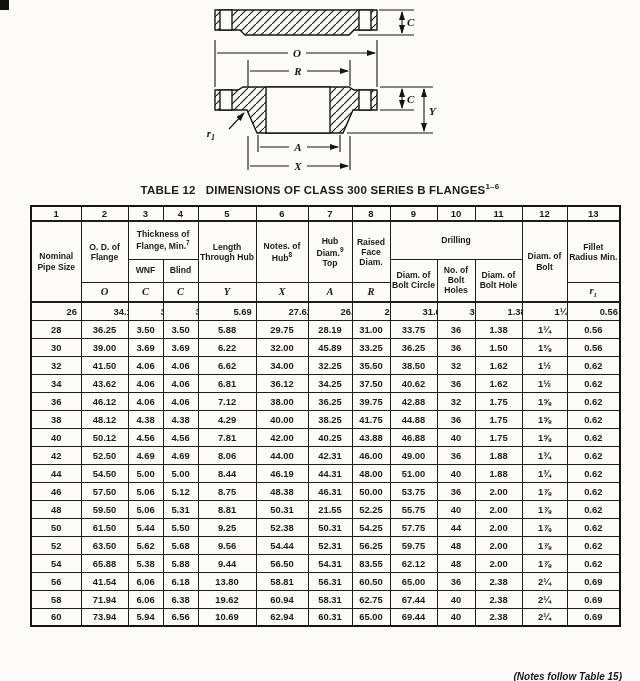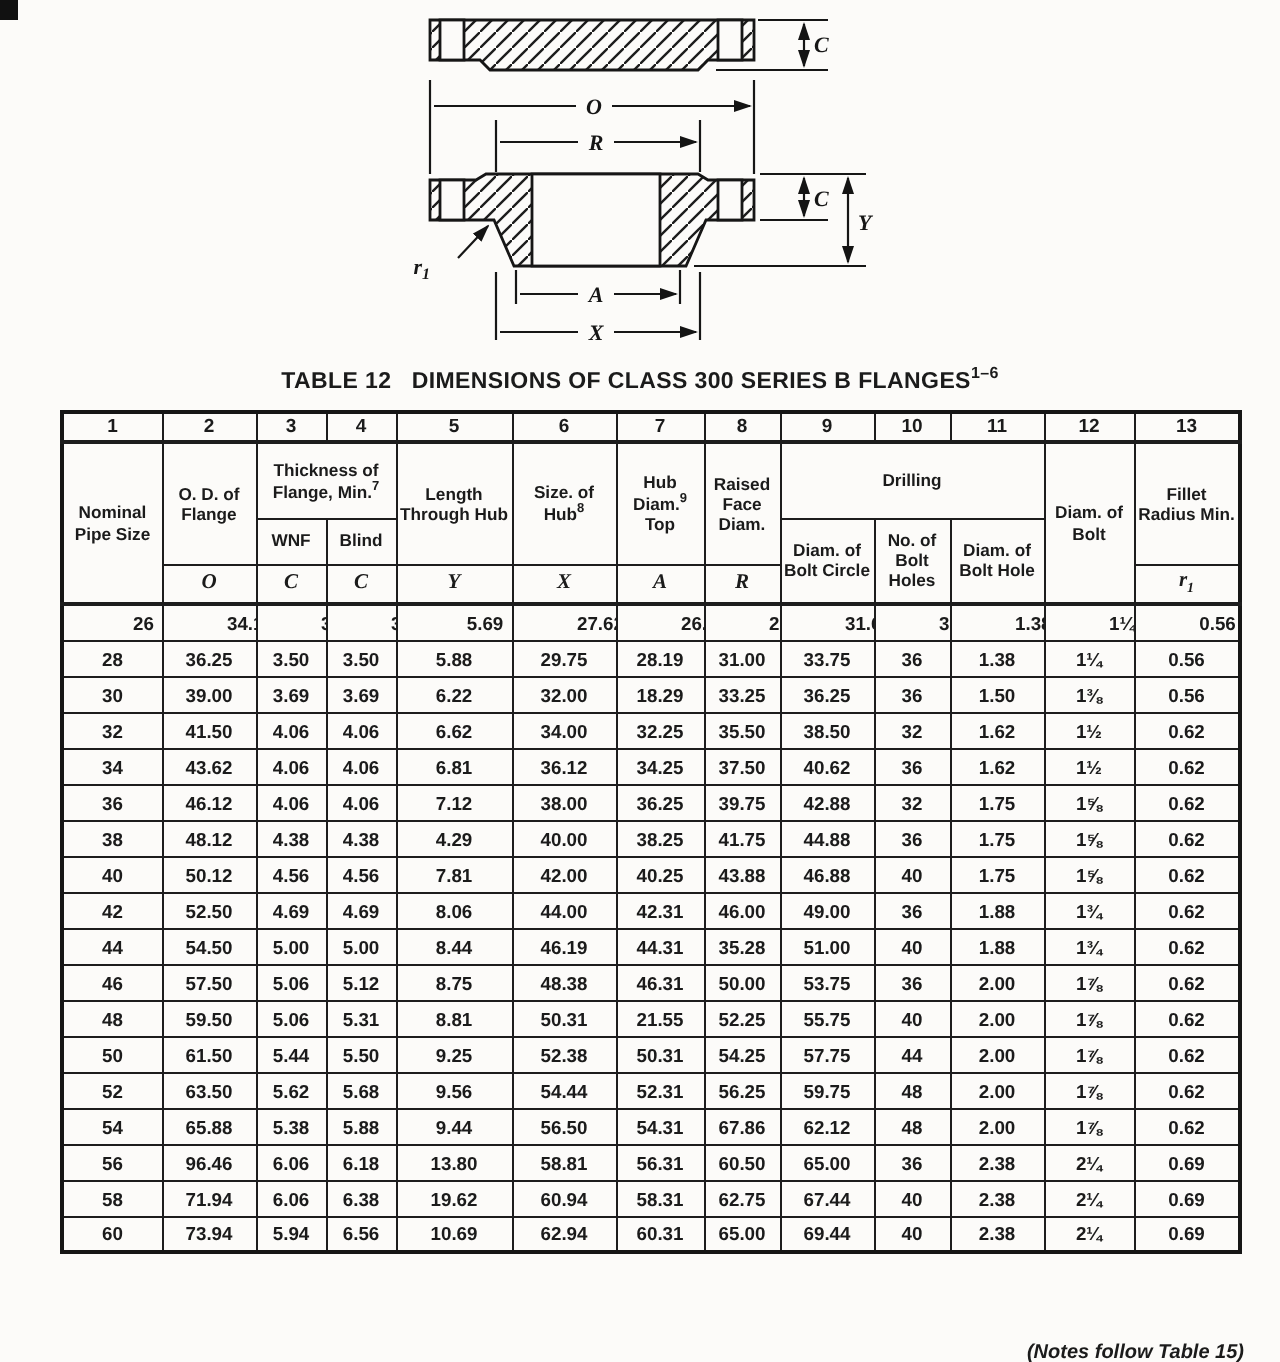--- a/index.html
+++ b/index.html
@@ -139,21 +139,21 @@
         <th>10</th>
         <th>11</th>
         <th>12</th>
         <th>13</th>
       </tr>
     <tr class="hrow1">
       <th rowspan="3" class="hc"><span>Nominal Pipe Size</span></th>
       <th rowspan="2" class="hc"><span>O. D. of Flange</span></th>
       <th colspan="2" class="hc"><span>Thickness of Flange, Min.</span><sup>7</sup></th>
       <th rowspan="2" class="hc"><span>Length Through Hub</span></th>
-      <th rowspan="2" class="hc"><span>Size. of Hub</span><sup>8</sup></th>
+      <th rowspan="2" class="hc"><span>Notes. of Hub</span><sup>8</sup></th>
       <th rowspan="2" class="hc"><span>Hub Diam.</span><sup>9</sup> <span>Top</span></th>
       <th rowspan="2" class="hc"><span>Raised Face Diam.</span></th>
       <th colspan="3" class="hc"><span>Drilling</span></th>
       <th rowspan="3" class="hc"><span>Diam. of Bolt</span></th>
       <th rowspan="2" class="hc"><span>Fillet Radius Min.</span></th>
     </tr>
     <tr class="hrow2">
       <th class="hc"><span>WNF</span></th>
       <th class="hc"><span>Blind</span></th>
       <th rowspan="2" class="hc"><span>Diam. of Bolt Circle</span></th>
@@ -202,21 +202,21 @@
         <td>1¼</td>
         <td>0.56</td>
       </tr>
       <tr>
         <td>30</td>
         <td>39.00</td>
         <td>3.69</td>
         <td>3.69</td>
         <td>6.22</td>
         <td>32.00</td>
-        <td>18.29</td>
+        <td>45.89</td>
         <td>33.25</td>
         <td>36.25</td>
         <td>36</td>
         <td>1.50</td>
         <td>1⅜</td>
         <td>0.56</td>
       </tr>
       <tr>
         <td>32</td>
         <td>41.50</td>
@@ -308,21 +308,21 @@
         <td>0.62</td>
       </tr>
       <tr>
         <td>44</td>
         <td>54.50</td>
         <td>5.00</td>
         <td>5.00</td>
         <td>8.44</td>
         <td>46.19</td>
         <td>44.31</td>
-        <td>35.28</td>
+        <td>48.00</td>
         <td>51.00</td>
         <td>40</td>
         <td>1.88</td>
         <td>1¾</td>
         <td>0.62</td>
       </tr>
       <tr>
         <td>46</td>
         <td>57.50</td>
         <td>5.06</td>
@@ -383,30 +383,30 @@
         <td>0.62</td>
       </tr>
       <tr>
         <td>54</td>
         <td>65.88</td>
         <td>5.38</td>
         <td>5.88</td>
         <td>9.44</td>
         <td>56.50</td>
         <td>54.31</td>
-        <td>67.86</td>
+        <td>83.55</td>
         <td>62.12</td>
         <td>48</td>
         <td>2.00</td>
         <td>1⅞</td>
         <td>0.62</td>
       </tr>
       <tr>
         <td>56</td>
-        <td>96.46</td>
+        <td>41.54</td>
         <td>6.06</td>
         <td>6.18</td>
         <td>13.80</td>
         <td>58.81</td>
         <td>56.31</td>
         <td>60.50</td>
         <td>65.00</td>
         <td>36</td>
         <td>2.38</td>
         <td>2¼</td>

